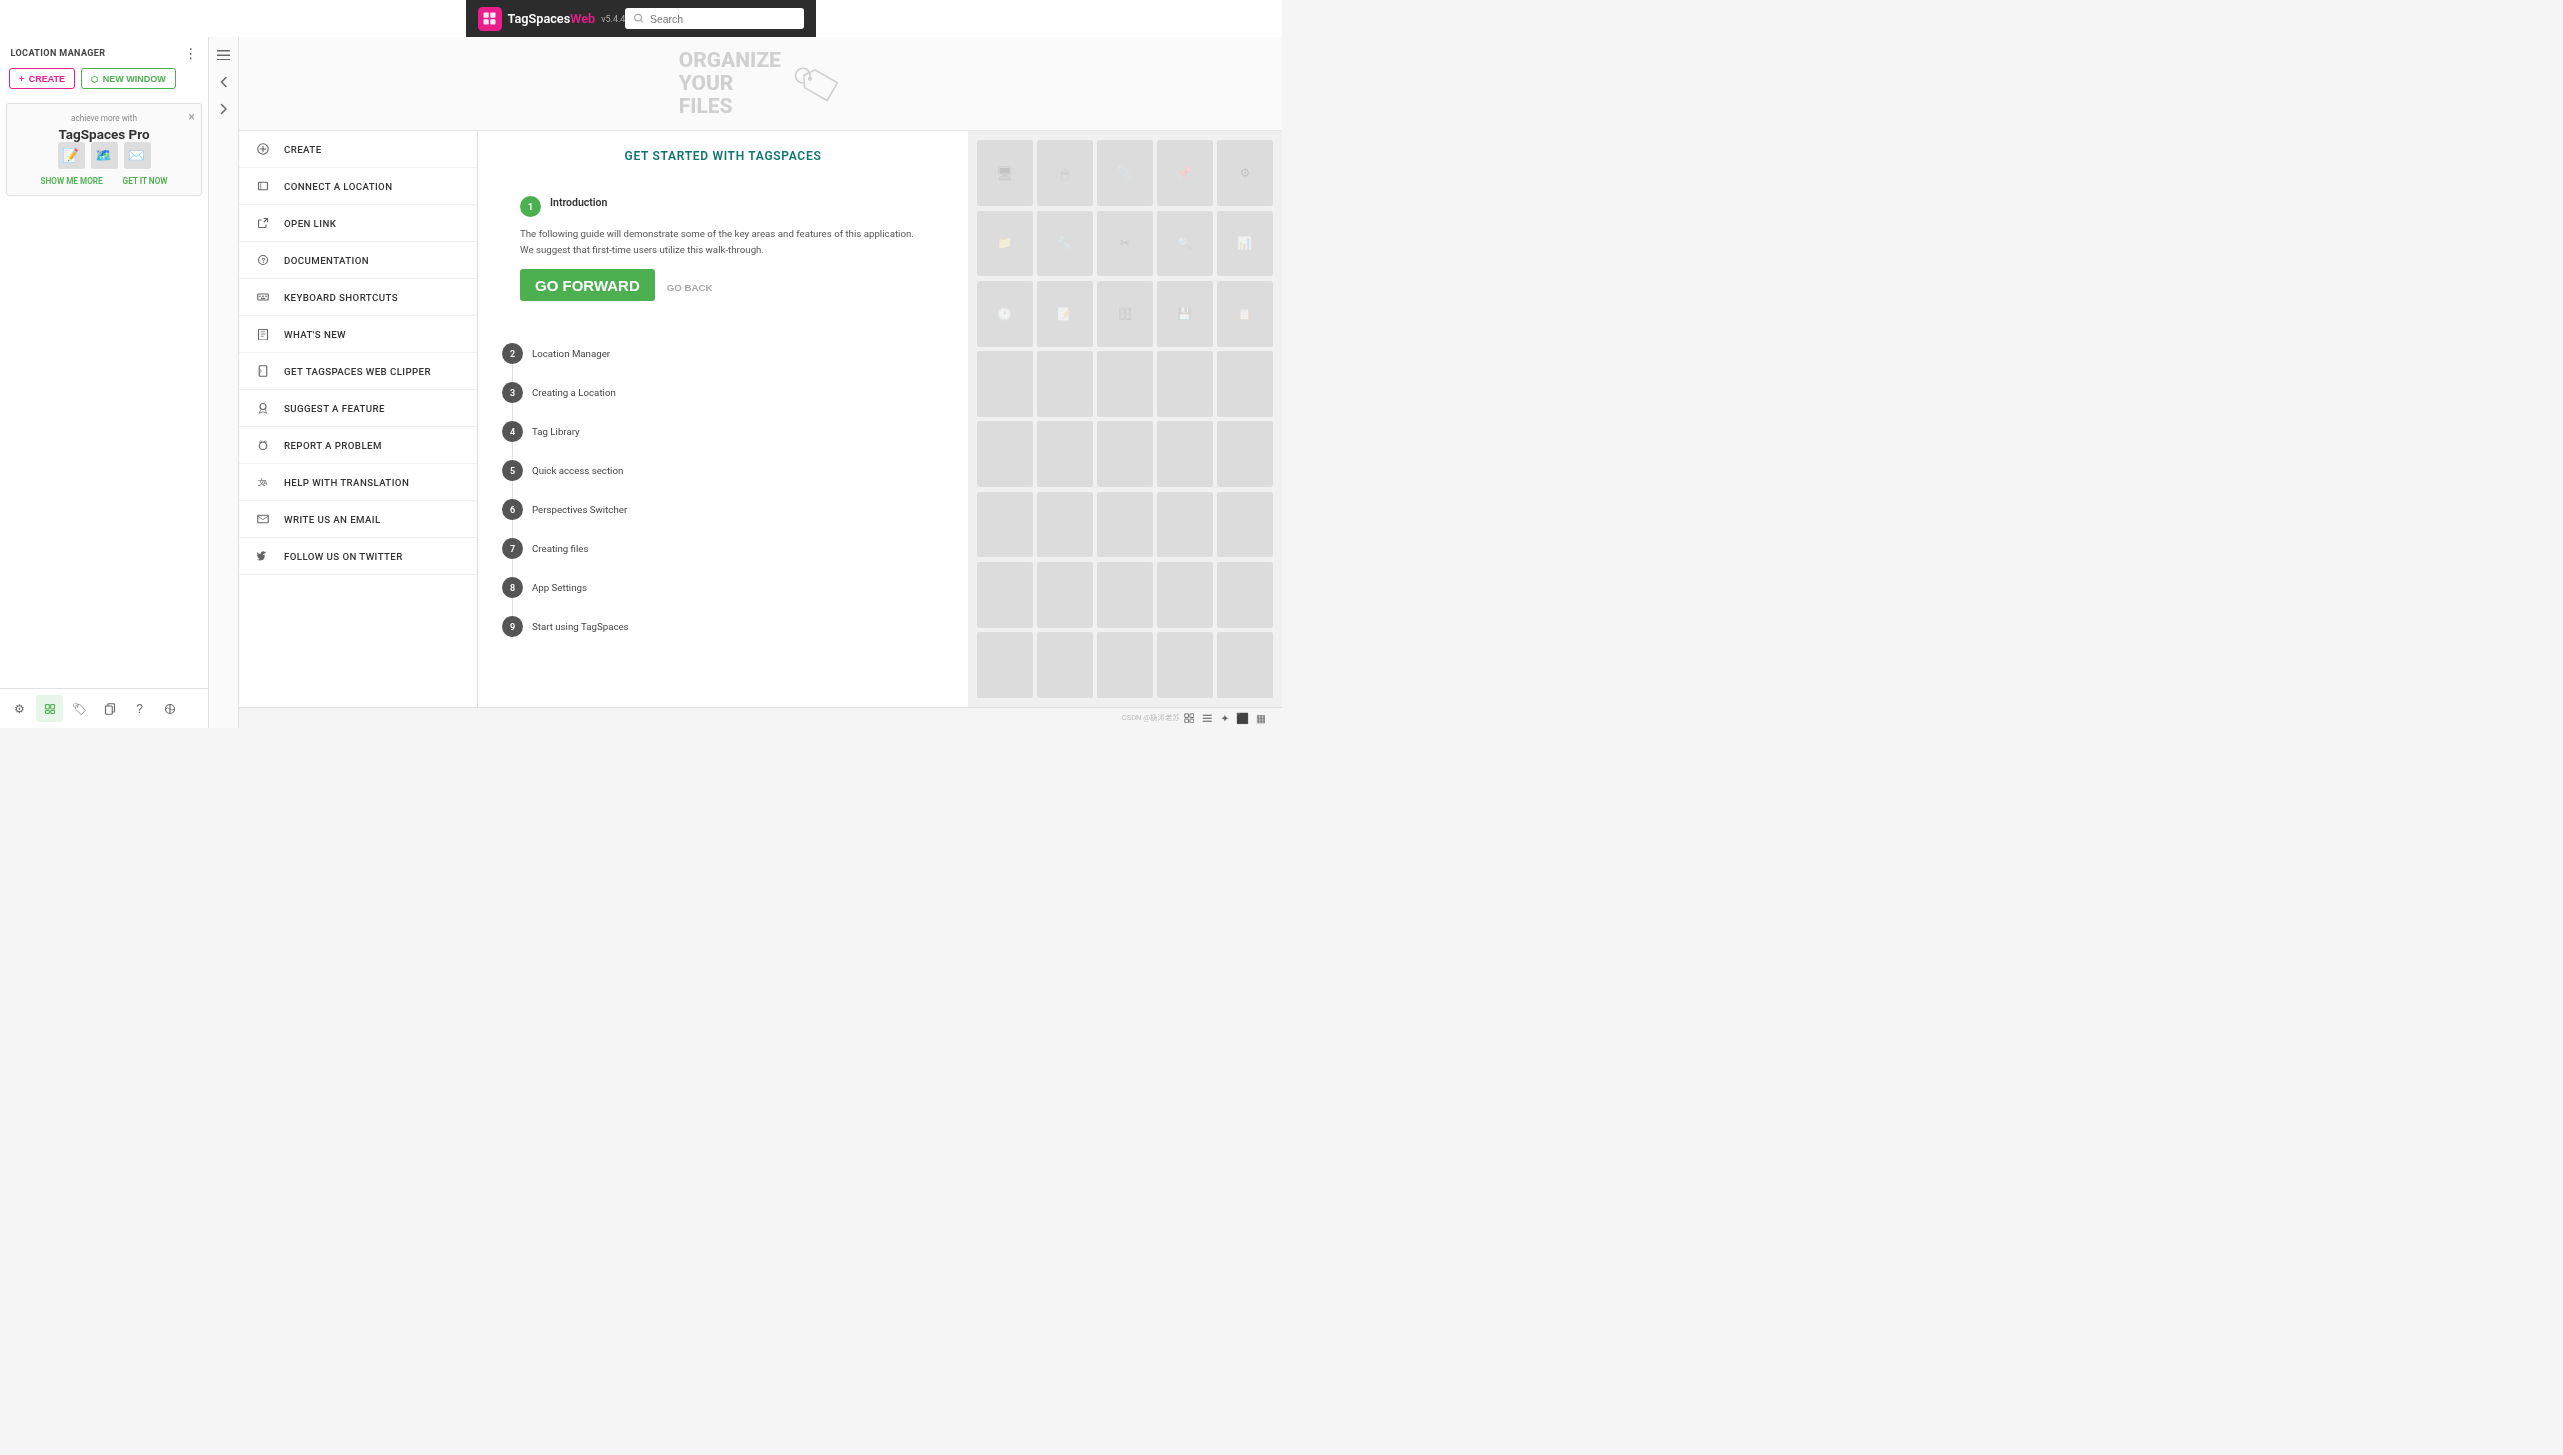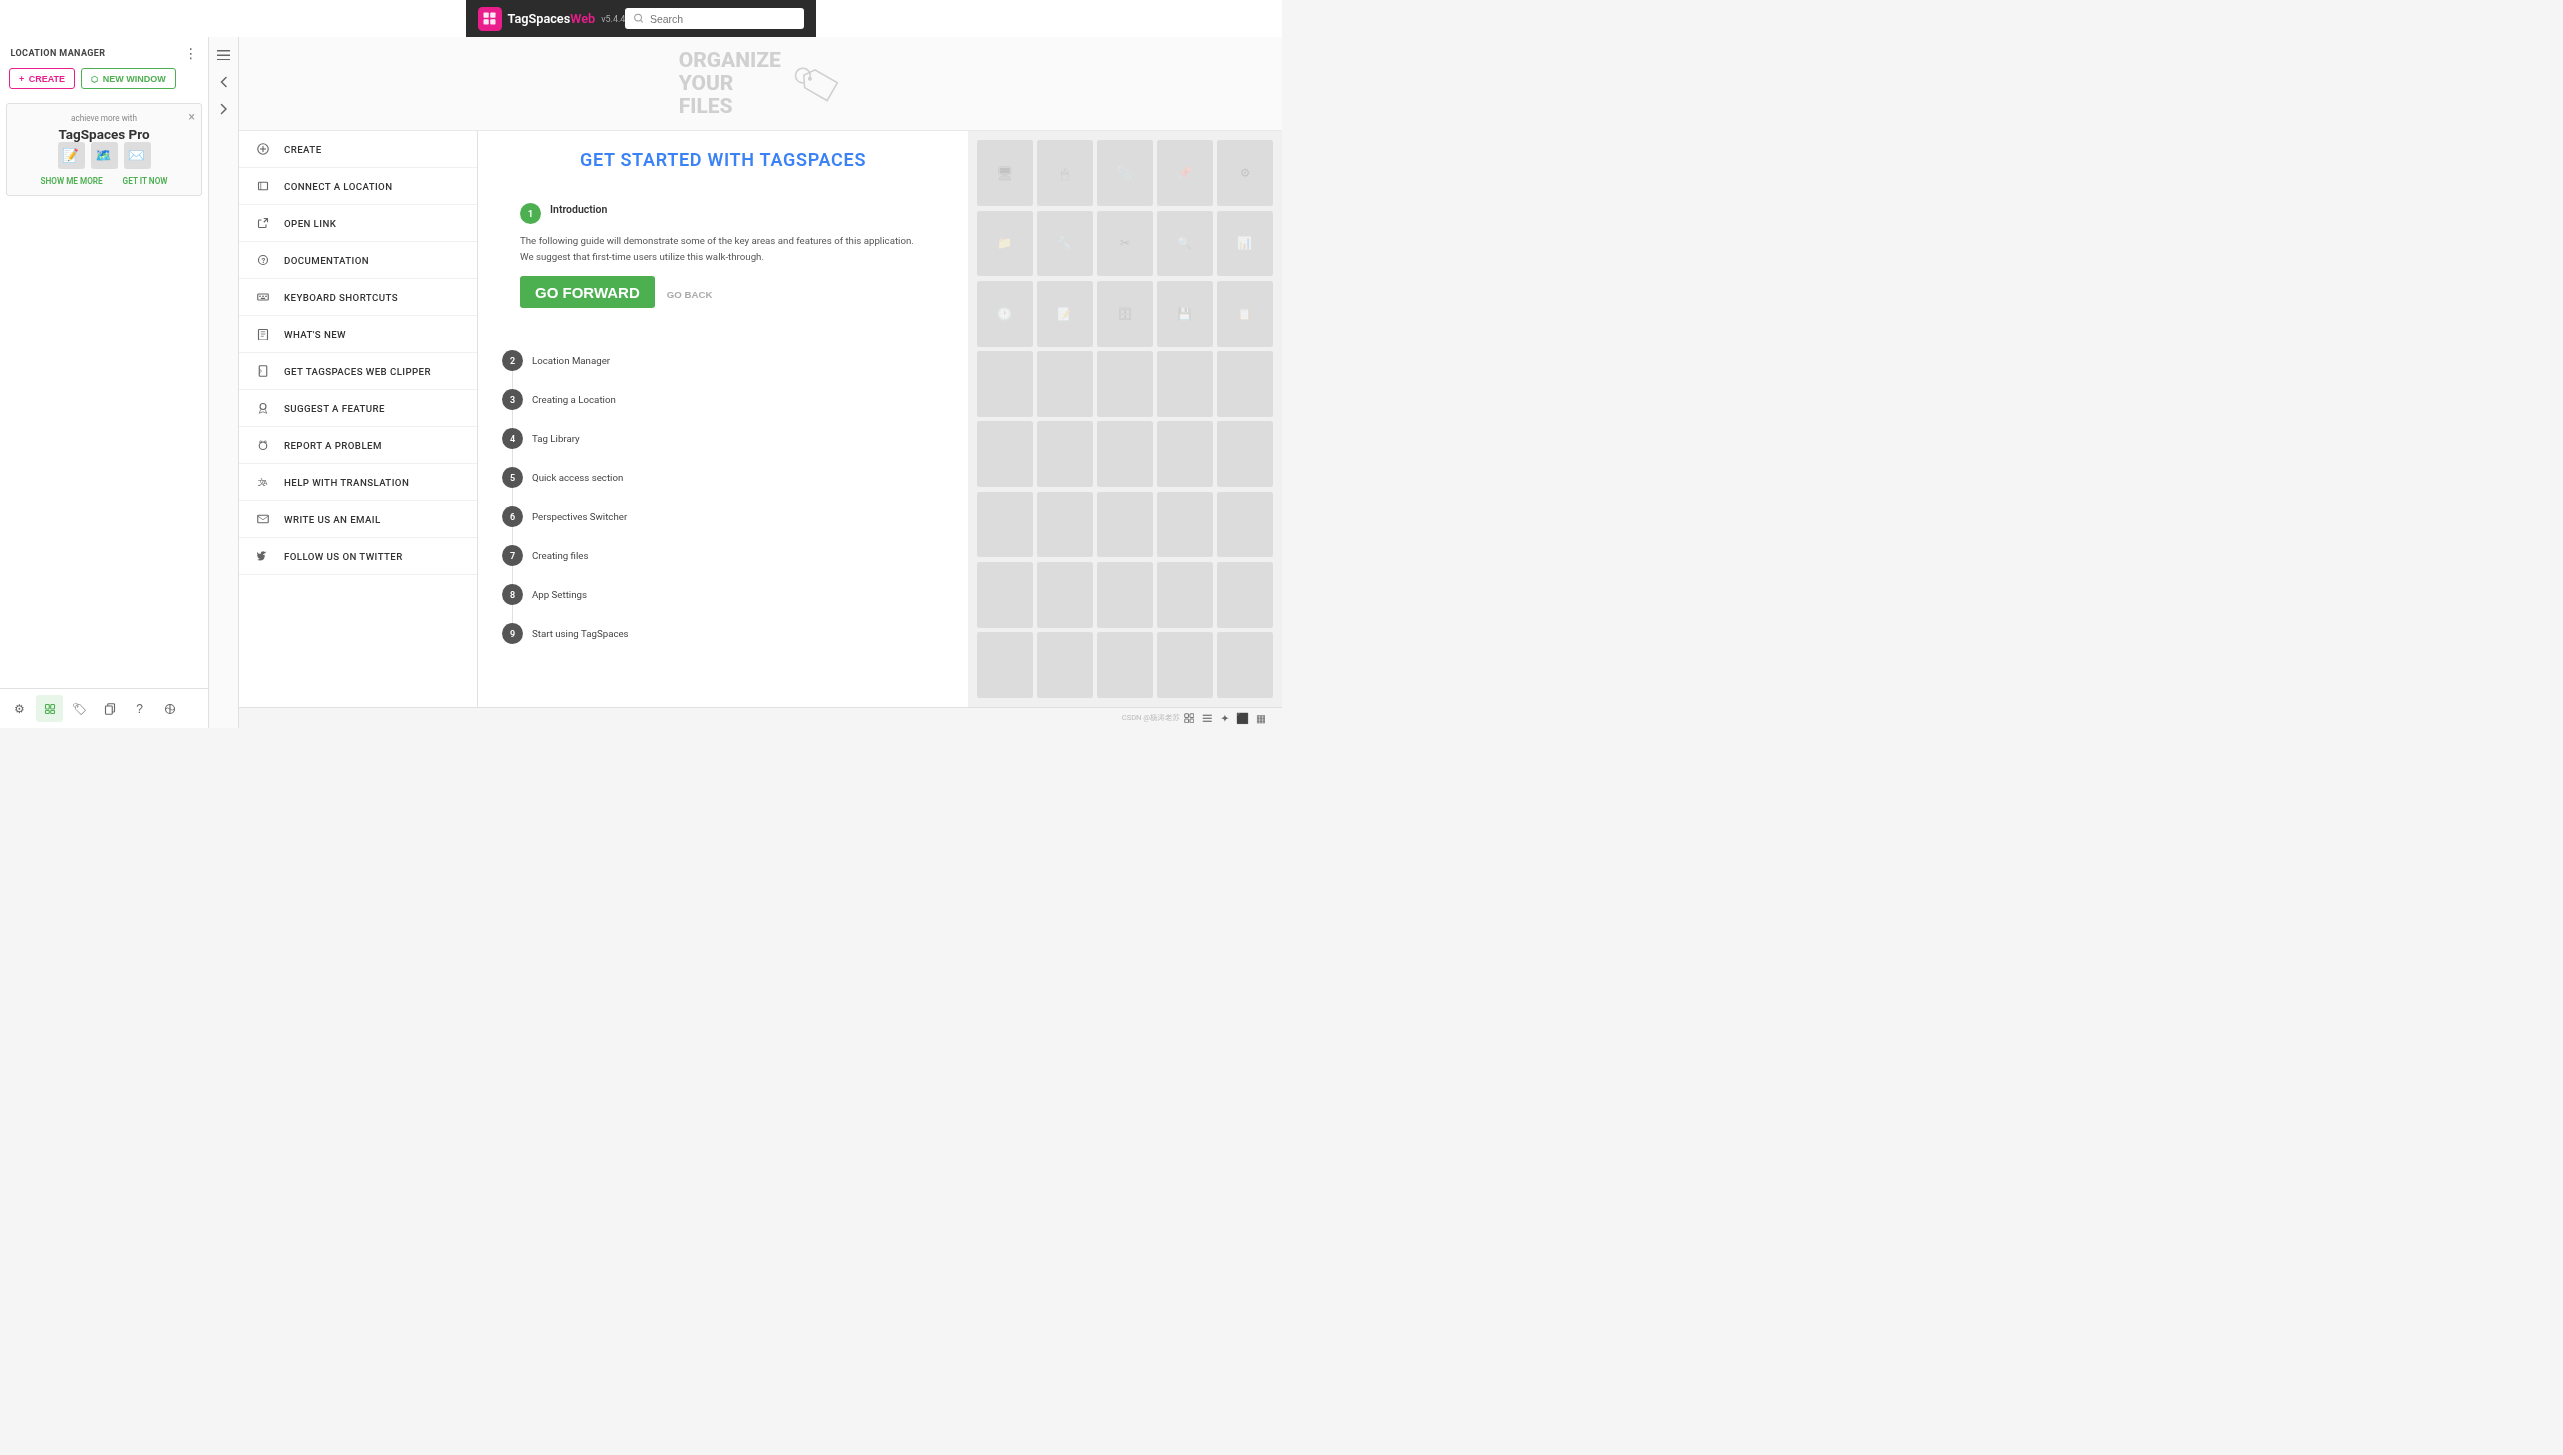--- a/index.html
+++ b/index.html
@@ -41,21 +41,21 @@
     
     
     .nav-panel { width: 30px; background: #fafafa; border-right: 0.7px solid #e0e0e0; display: flex; flex-direction: column; align-items: center; padding: 6px 0; gap: 3px; flex-shrink: 0; }
     .nav-btn { width: 24px; height: 24px; border: none; background: transparent; cursor: pointer; border-radius: 3px; display: flex; align-items: center; justify-content: center; color: #666; font-size: 12px; }
     .dropdown-item { display: flex; align-items: center; gap: 12px; padding: 9px 15px; cursor: pointer; border-bottom: 0.7px solid #f0f0f0; }
     .dropdown-item-icon { width: 18px; height: 18px; display: flex; align-items: center; justify-content: center; color: #555; font-size: 12px; flex-shrink: 0; }
     .dropdown-item-label { font-size: 9.7px; font-weight: 500; color: #333; letter-spacing: 0.4px; }
     
     
     .guide-panel { flex: 1; padding: 18px 24px; overflow-y: auto; }
-    .guide-title { font-size: 18px; font-weight: 600; color: #3b82f6; text-align: center; margin-bottom: 18px; letter-spacing: 0.7px; }
+    .guide-title { font-size: 12px; font-weight: 600; color: #0f766e; text-align: center; margin-bottom: 18px; letter-spacing: 0.7px; }
     
     .intro-section { background: white; border-radius: 3px; padding: 15px 18px; margin-bottom: 18px; }
     .intro-step { display: flex; align-items: flex-start; gap: 9px; margin-bottom: 9px; }
     .step-num-active { width: 21px; height: 21px; border-radius: 50%; background: #4caf50; color: white; display: flex; align-items: center; justify-content: center; font-size: 9.7px; font-weight: 600; flex-shrink: 0; }
     .intro-step-title { font-size: 10.5px; font-weight: 600; color: #333; }
     .intro-text { font-size: 9.7px; color: #555; line-height: 1.6; margin-bottom: 12px; }
     .btn-go-forward { background: #4caf50; color: white; border: none; border-radius: 3px; padding: 7.5px 15px; font-size: 15px; font-weight: 600; cursor: pointer; margin-right: 9px; }
     .btn-go-back { background: transparent; color: #aaa; border: none; font-size: 9.7px; font-weight: 600; cursor: pointer; }
     
     .steps-list { display: flex; flex-direction: column; gap: 0; }

